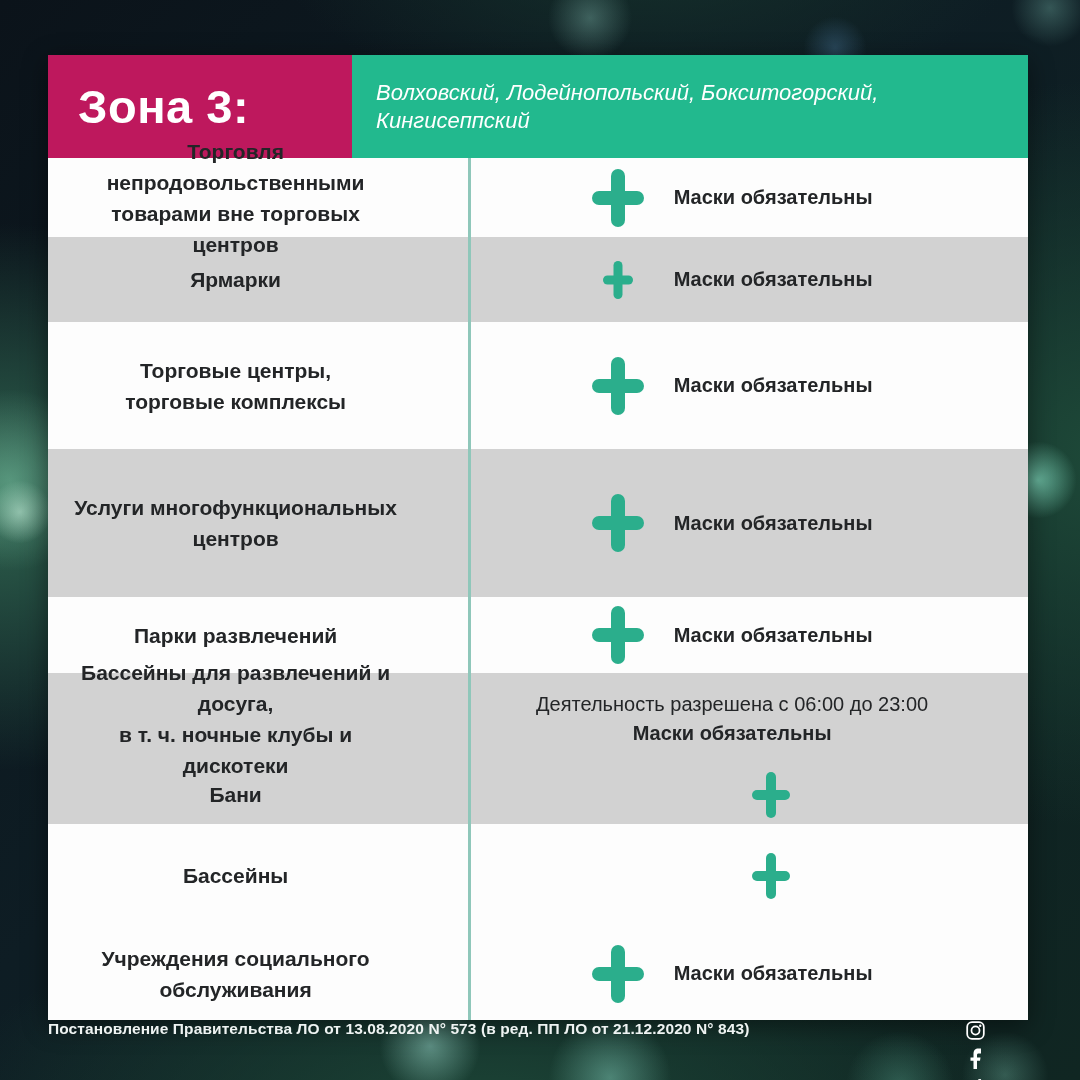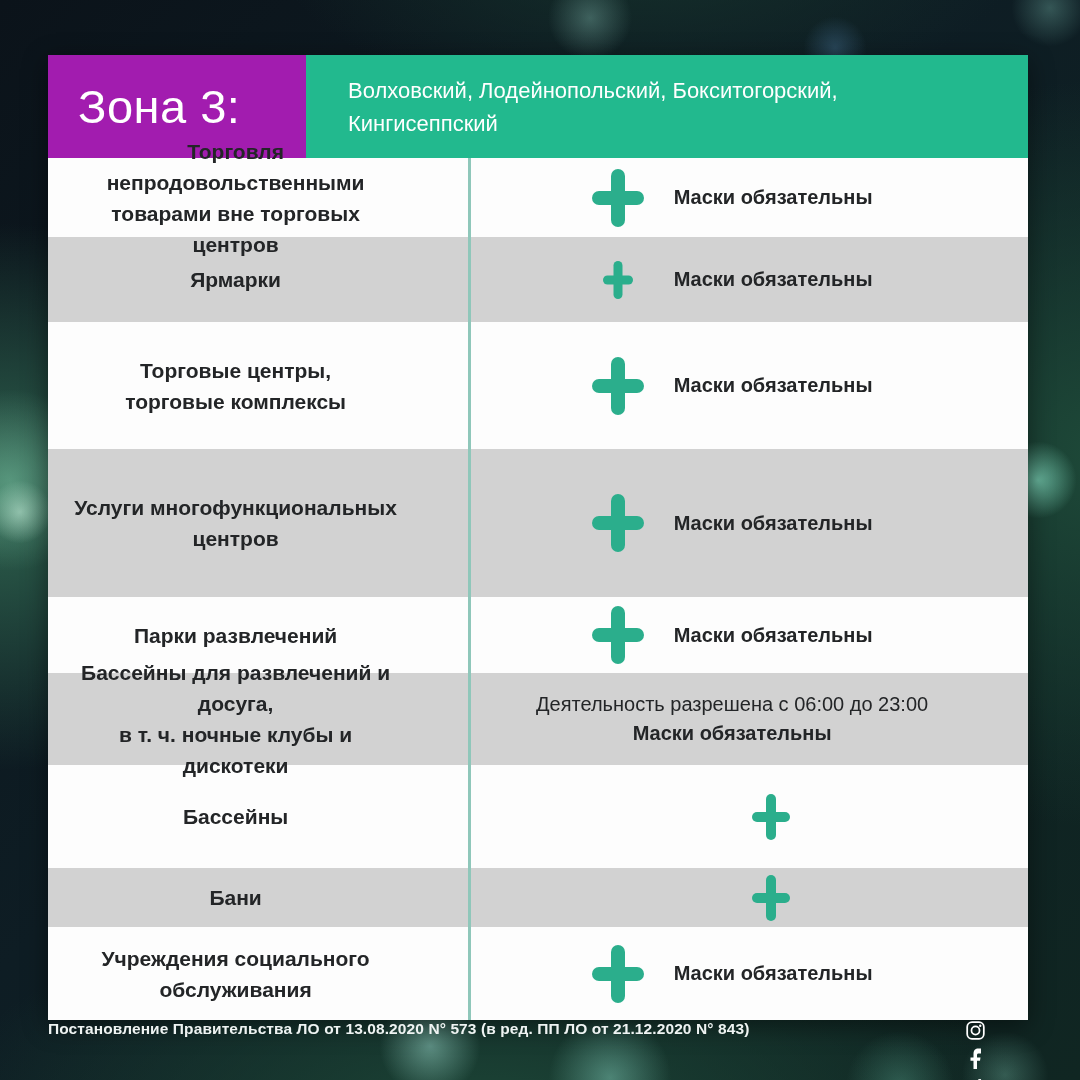--- a/index.html
+++ b/index.html
@@ -23,27 +23,27 @@
       radial-gradient(ellipse 500px 220px at 60% -5%, #15312c, transparent 75%),
       linear-gradient(135deg,#0b131a 0%,#0e1d24 45%,#102622 100%);
   }
   .card{
     position:absolute;left:48px;top:55px;width:980px;height:965px;
     background:#fdfdfd;box-shadow:0 6px 24px rgba(0,0,0,.45);
   }
   
   .hdr{display:flex;height:103px;}
   .hdr-zone{
-    width:258px;background:#a21caf;color:#fff;display:flex;align-items:center;
-    padding-left:30px;box-sizing:border-box;font-size:47px;font-weight:400;letter-spacing:.5px;
+    width:304px;background:#be185d;color:#fff;display:flex;align-items:center;
+    padding-left:30px;box-sizing:border-box;font-size:47px;font-weight:700;letter-spacing:.5px;
   }
   .hdr-districts{
     flex:1;background:#22b98e;color:#fff;display:flex;align-items:center;
-    padding-left:42px;box-sizing:border-box;font-size:22px;font-weight:400;
-    line-height:33px;white-space:pre-line;
+    padding-left:24px;box-sizing:border-box;font-size:22px;font-weight:400;
+    line-height:28px;white-space:pre-line;font-style:italic;
   }
   
   .row{display:flex;width:100%;}
   .row.gray{background:#d2d2d2;}
   .row.white{background:#fdfdfd;border-radius:13px;}
   .cell-label{
     width:420px;box-sizing:border-box;display:flex;align-items:center;justify-content:center;
     text-align:center;font-weight:700;font-size:21px;line-height:31px;color:#232527;
     white-space:pre-line;padding:0 20px;
   }
@@ -152,29 +152,29 @@
     <div class="cell-label">Бассейны для развлечений и досуга,
 в т. ч. ночные клубы и дискотеки</div>
     <div class="cell-status">
       <div class="status-lines">
         <div class="l1">Деятельность разрешена с 06:00 до 23:00</div>
         <div class="l2">Маски обязательны</div>
       </div>
     </div>
   </div>
 
+  <div class="row gray r7">
+    <div class="cell-label">Бани</div>
+    <div class="cell-status">
+      <span class="plus plus-sm solo"></span>
+    </div>
+  </div>
+
   <div class="row white r6">
     <div class="cell-label">Бассейны</div>
-    <div class="cell-status">
-      <span class="plus plus-sm solo"></span>
-    </div>
-  </div>
-
-  <div class="row gray r7">
-    <div class="cell-label">Бани</div>
     <div class="cell-status">
       <span class="plus plus-sm solo"></span>
     </div>
   </div>
 
   <div class="row white r8">
     <div class="cell-label">Учреждения социального
 обслуживания</div>
     <div class="cell-status">
       <span class="plus-wrap">

